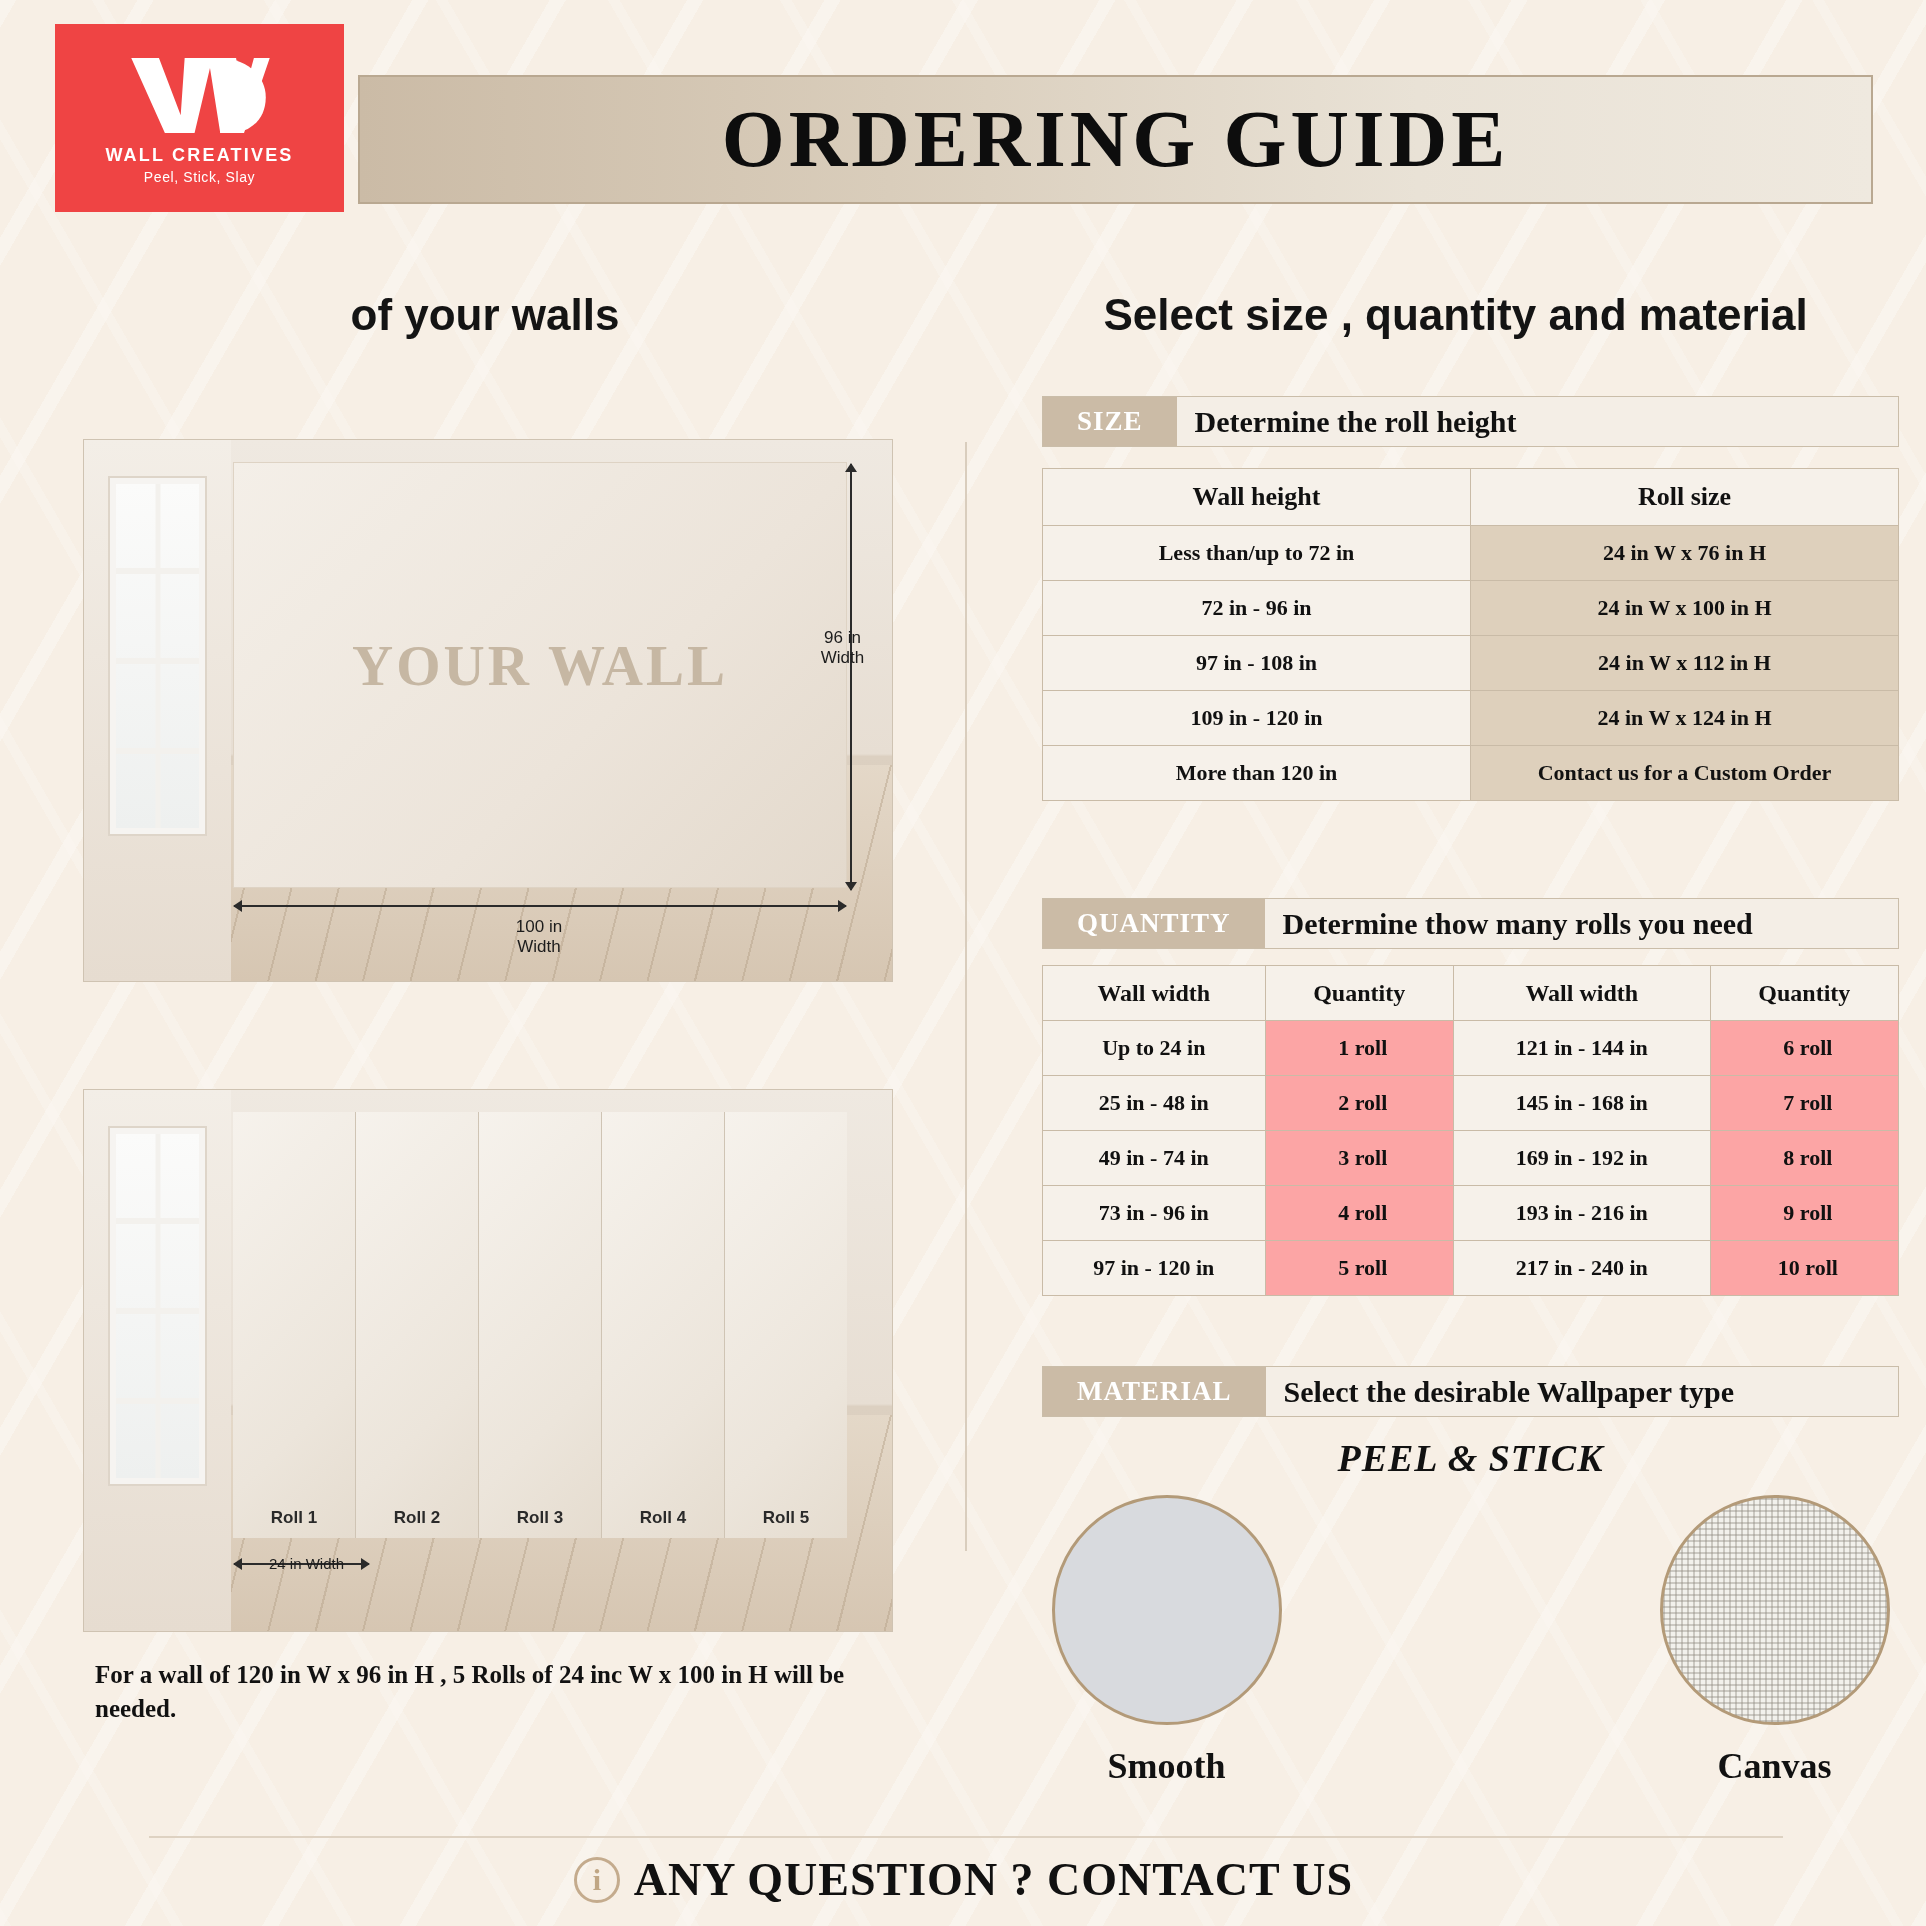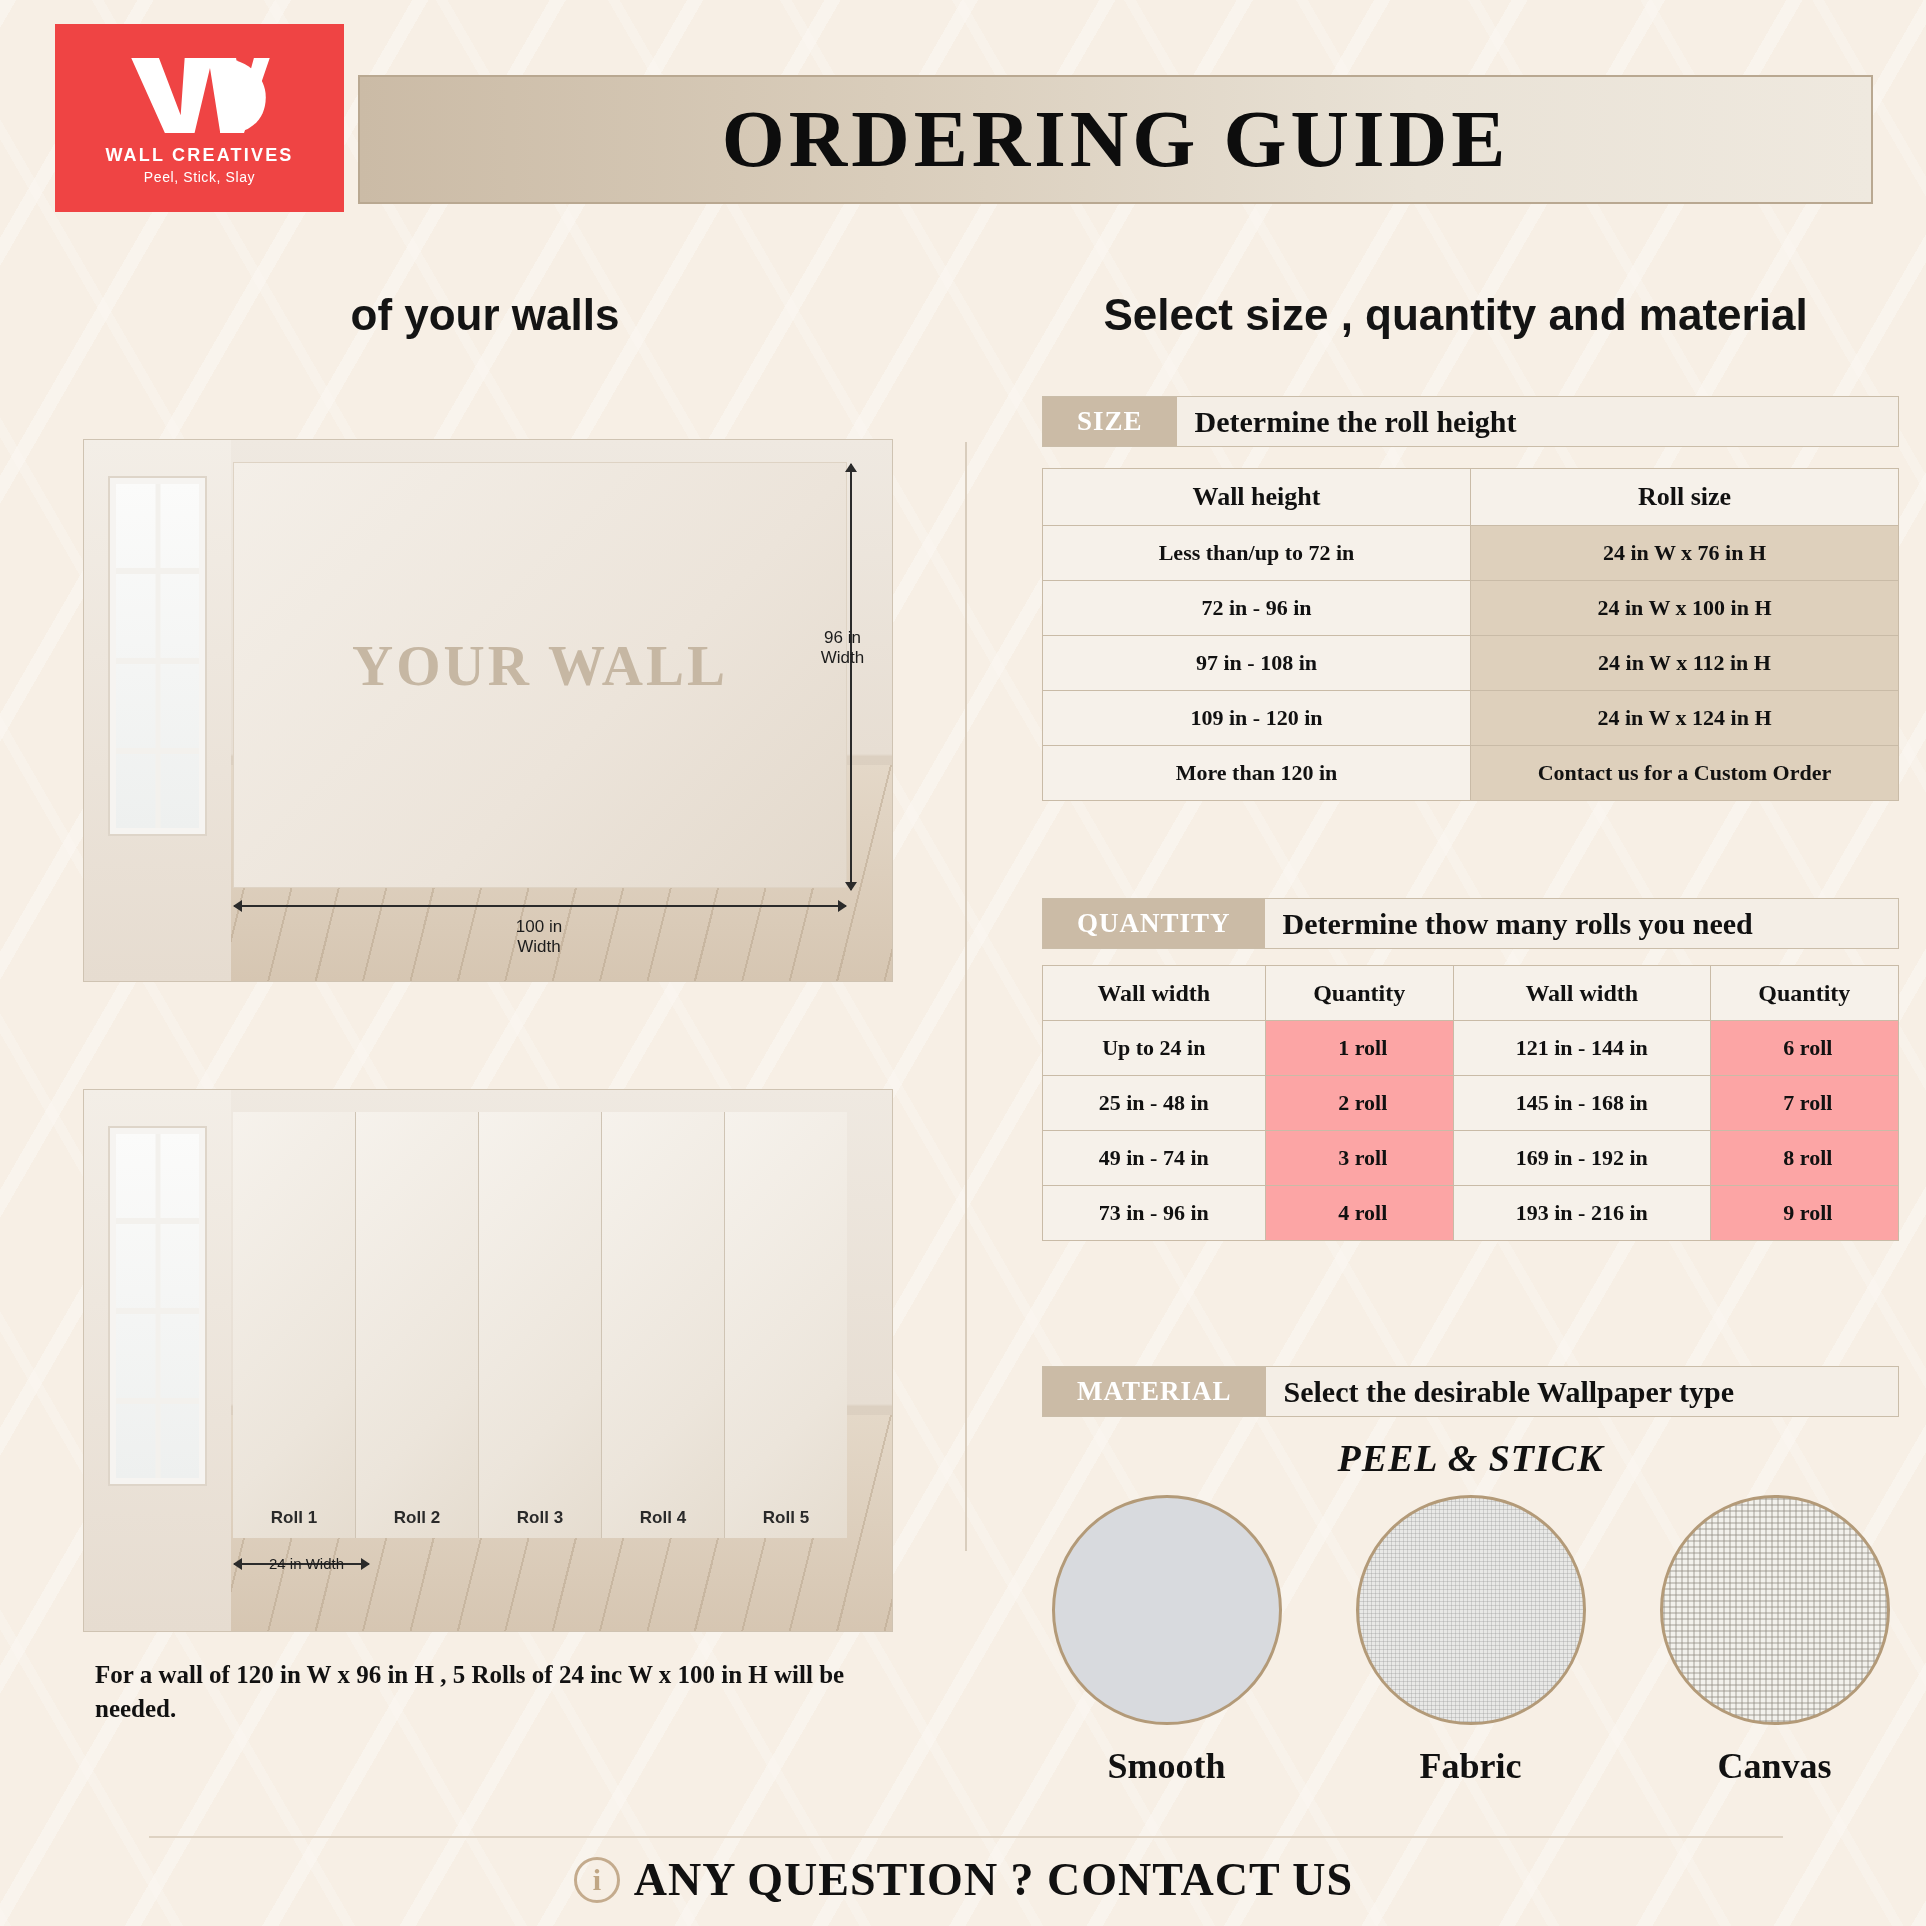--- a/index.html
+++ b/index.html
@@ -390,40 +390,42 @@
       <td class="alt">3 roll</td>
       <td>169 in - 192 in</td>
       <td class="alt">8 roll</td>
     </tr>
     <tr>
       <td>73 in - 96 in</td>
       <td class="alt">4 roll</td>
       <td>193 in - 216 in</td>
       <td class="alt">9 roll</td>
     </tr>
+    <tr>
+      <td>97 in - 120 in</td>
+      <td class="alt">5 roll</td>
+      <td>217 in - 240 in</td>
+      <td class="alt">10 roll</td>
+    </tr>
   </tbody>
     </table>
 
   <div class="section-bar" id="bar-mat">
     <div class="tag">MATERIAL</div>
     <div class="desc">Select the desirable Wallpaper type</div>
   </div>
 
   <div class="peel-title">PEEL &amp; STICK</div>
 
   <div class="swatches">
     <div class="swatch">
       <div class="disc smooth"></div>
       <div class="cap">Smooth</div>
     </div>
     <div class="swatch">
-      <div class="disc fabric"></div>
-      <div class="cap">Fabric</div>
-    </div>
-    <div class="swatch">
       <div class="disc canvas"></div>
       <div class="cap">Canvas</div>
     </div>
   </div>
 
   <div class="footer-div"></div>
   <div class="footer">
     <div class="info-icon">i</div>
     <div class="ftxt">ANY QUESTION ? CONTACT US</div>
   </div>

